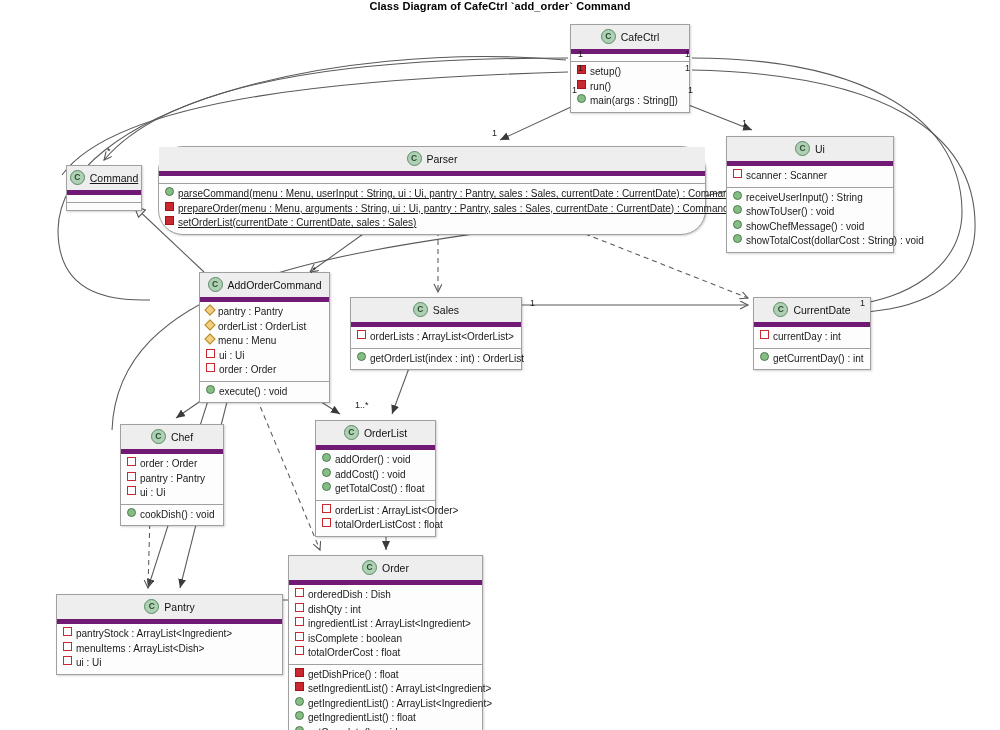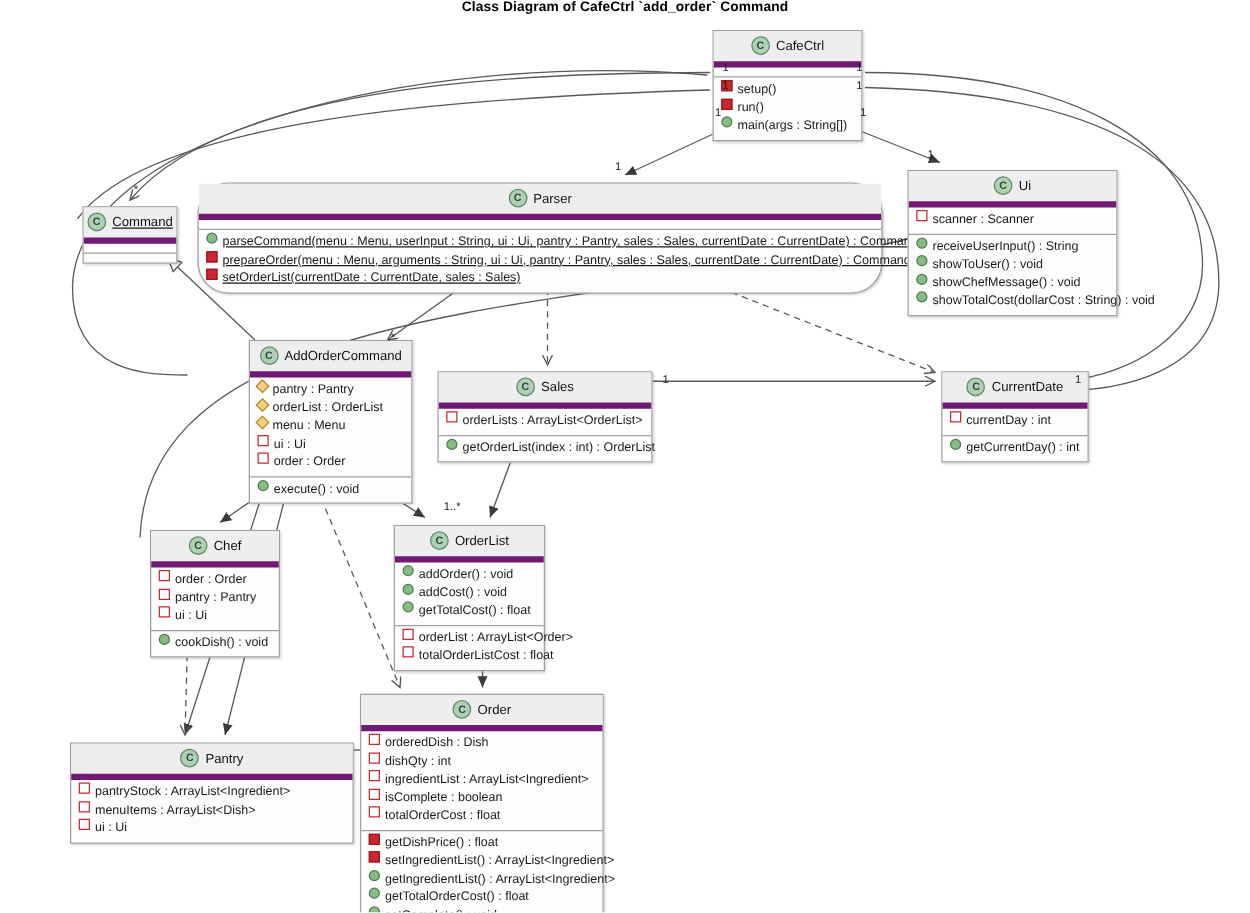--- a/index.html
+++ b/index.html
@@ -461,21 +461,21 @@
           <div class="member">
             <span class="vis private-method"></span>
             <span class="mtext">setIngredientList() : ArrayList&lt;Ingredient&gt;</span>
           </div>
           <div class="member">
             <span class="vis public"></span>
             <span class="mtext">getIngredientList() : ArrayList&lt;Ingredient&gt;</span>
           </div>
           <div class="member">
             <span class="vis public"></span>
-            <span class="mtext">getTotalOrderCost() : float</span>
+            <span class="mtext">getIngredientList() : float</span>
           </div>
           <div class="member">
             <span class="vis public"></span>
             <span class="mtext">setComplete() : void</span>
           </div>
         </div>
       </div>
     </div>
   <div id="mults">
       <div class="mult-label" style="left: 578px; top: 49px;">1</div>

